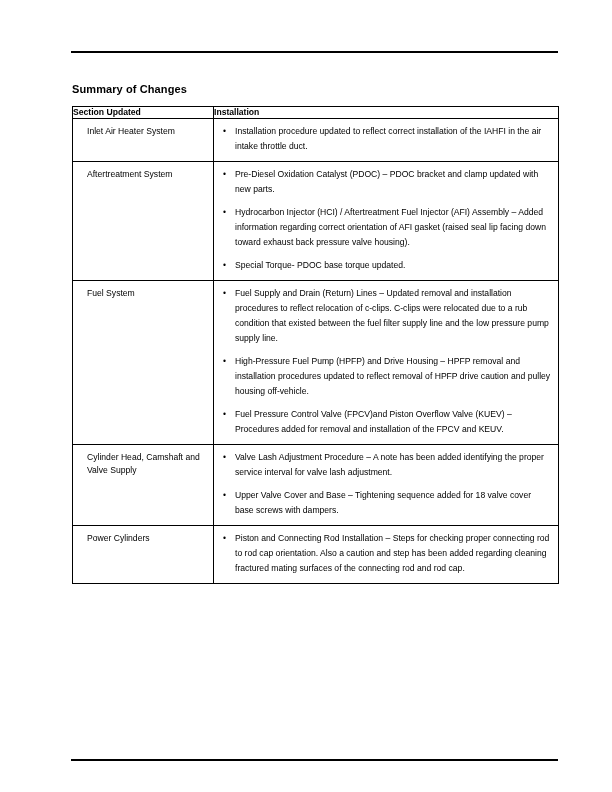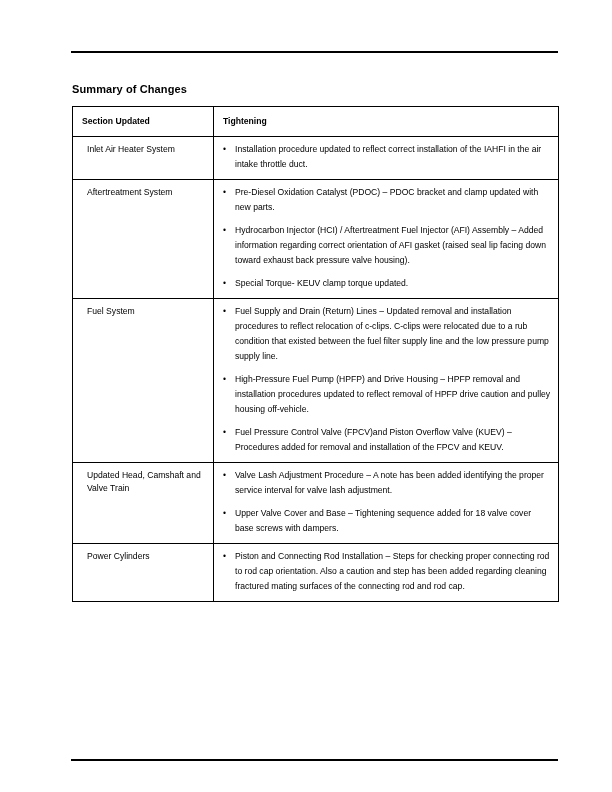--- a/index.html
+++ b/index.html
@@ -48,21 +48,21 @@
     left: 72px;
     top: 106px;
     width: 486px;
     border-collapse: collapse;
     table-layout: fixed;
   }
   .changes-table td,
   .changes-table th {
     border: 1px solid #000000;
     vertical-align: top;
-    padding: 9px;
+    padding: 0;
     text-align: left;
   }
   .col-section { width: 141px; }
   .col-desc { width: 345px; }
 
   thead th {
     font-size: 8.6px;
     font-weight: bold;
     padding: 6px 0 6px 7px;
     line-height: 11px;
@@ -114,21 +114,21 @@
   <div class="section-heading">Summary of Changes</div>
 
   <table class="changes-table">
     <colgroup>
       <col class="col-section">
       <col class="col-desc">
     </colgroup>
     <thead>
       <tr>
         <th>Section Updated</th>
-        <th>Tightening</th>
+        <th>Installation</th>
       </tr>
     </thead>
     <tbody id="table-body">
         <tr>
           <td class="section-cell">Inlet Air Heater System</td>
           <td class="desc-cell">
             <ul class="bullets">
               <li>
                 <span class="bullet-mark">•</span>
                 <span class="bullet-text">Installation procedure updated to reflect correct installation of the IAHFI in the air intake throttle duct.</span>
@@ -143,21 +143,21 @@
               <li>
                 <span class="bullet-mark">•</span>
                 <span class="bullet-text">Pre-Diesel Oxidation Catalyst (PDOC) – PDOC bracket and clamp updated with new parts.</span>
               </li>
               <li>
                 <span class="bullet-mark">•</span>
                 <span class="bullet-text">Hydrocarbon Injector (HCI) / Aftertreatment Fuel Injector (AFI) Assembly – Added information regarding correct orientation of AFI gasket (raised seal lip facing down toward exhaust back pressure valve housing).</span>
               </li>
               <li>
                 <span class="bullet-mark">•</span>
-                <span class="bullet-text">Special Torque- KEUV clamp torque updated.</span>
+                <span class="bullet-text">Special Torque- PDOC base torque updated.</span>
               </li>
             </ul>
           </td>
         </tr>
         <tr>
           <td class="section-cell">Fuel System</td>
           <td class="desc-cell">
             <ul class="bullets">
               <li>
                 <span class="bullet-mark">•</span>
@@ -168,21 +168,21 @@
                 <span class="bullet-text">High-Pressure Fuel Pump (HPFP) and Drive Housing – HPFP removal and installation procedures updated to reflect removal of HPFP drive caution and pulley housing off-vehicle.</span>
               </li>
               <li>
                 <span class="bullet-mark">•</span>
                 <span class="bullet-text">Fuel Pressure Control Valve (FPCV)and Piston Overflow Valve (KUEV) – Procedures added for removal and installation of the FPCV and KEUV.</span>
               </li>
             </ul>
           </td>
         </tr>
         <tr>
-          <td class="section-cell">Updated Head, Camshaft and Valve Train</td>
+          <td class="section-cell">Cylinder Head, Camshaft and Valve Supply</td>
           <td class="desc-cell">
             <ul class="bullets">
               <li>
                 <span class="bullet-mark">•</span>
                 <span class="bullet-text">Valve Lash Adjustment Procedure – A note has been added identifying the proper service interval for valve lash adjustment.</span>
               </li>
               <li>
                 <span class="bullet-mark">•</span>
                 <span class="bullet-text">Upper Valve Cover and Base – Tightening sequence added for 18 valve cover base screws with dampers.</span>
               </li>

